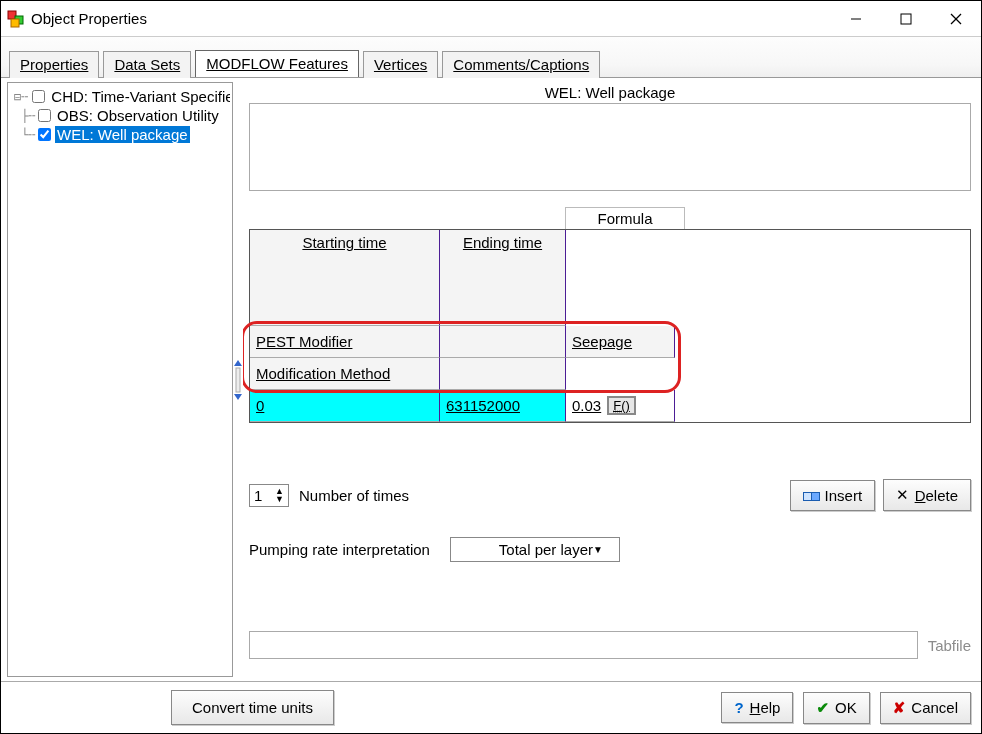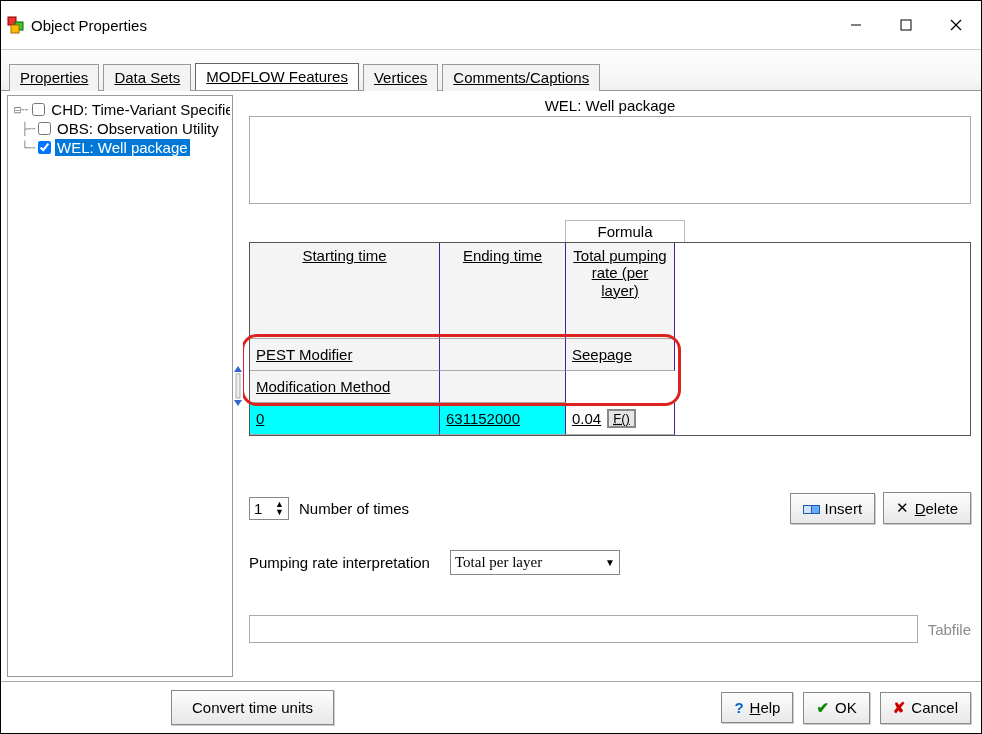--- a/index.html
+++ b/index.html
@@ -12,21 +12,21 @@
   }
   .window {
     width: 982px;
     height: 734px;
     border: 1px solid #000;
     display: flex;
     flex-direction: column;
     background: #fff;
   }
   .titlebar {
-    height: 49px;
+    height: 36px;
     background: #fff;
     display: flex;
     align-items: center;
     padding: 0 0 0 6px;
     border-bottom: 1px solid #ccc;
   }
   .titlebar .appicon {
     width: 18px; height: 18px;
     margin-right: 6px;
     display: inline-block;
@@ -183,32 +183,31 @@
     background: linear-gradient(#fdfdfd,#e8e8e8);
     padding: 6px 12px;
     cursor:pointer;
     display:inline-flex;
     align-items:center;
     gap:6px;
     box-shadow: 1px 1px 0 #ccc;
   }
   .select {
     border:1px solid #888;
-    padding: 3px 4px;
+    padding: 3px 16px;
     display:inline-flex;
     align-items:center;
     width: 170px;
-    justify-content:space-between;
+    justify-content:flex-end;
     background:#fff;
     cursor:pointer;
-    font-family:Liberation Serif, serif;
   }
   .select .caret { font-size:10px; }
   .tabfile-row {
-    margin-top: 40px;
+    margin-top: 69px;
     display:flex;
     align-items:center;
   }
   .tabfile-input {
     flex:1;
     height:28px;
     border:1px solid #aaa;
     background:#fff;
   }
   .tabfile-lbl { color:#8c8c8c; padding-left:10px; }
@@ -311,36 +310,35 @@
       <div class="formula-bar">
         <div class="spacer"></div>
         <div class="lbl" style="max-width:120px">Formula</div>
       </div>
 
       <div class="rel">
         <div class="table">
           <div class="trow header">
             <div class="tcell col-a">Starting time</div>
             <div class="tcell col-b">Ending time</div>
-            <div class="tcell col-c">Total pumping rate (per layer)</div>
           </div>
           <div class="trow datarow srow">
             <div class="tcell col-a">PEST Modifier</div>
             <div class="tcell col-b"></div>
             <div class="tcell col-c">Seepage</div>
           </div>
           <div class="trow datarow srow">
             <div class="tcell col-a">Modification Method</div>
             <div class="tcell col-b"></div>
           </div>
           <div class="trow datarow cyanrow">
             <div class="tcell col-a">0</div>
             <div class="tcell col-b">631152000</div>
             <div class="tcell col-c">
-              <span>0.04</span>
+              <span>0.03</span>
               <span class="fx-btn">F()</span>
             </div>
           </div>
         </div>
         <div class="highlight-annot" style="left:-8px; top:92px; width:440px; height:72px;"></div>
       </div>
 
       <div class="controls-row">
         <div class="spinner">
           <span>1</span>

